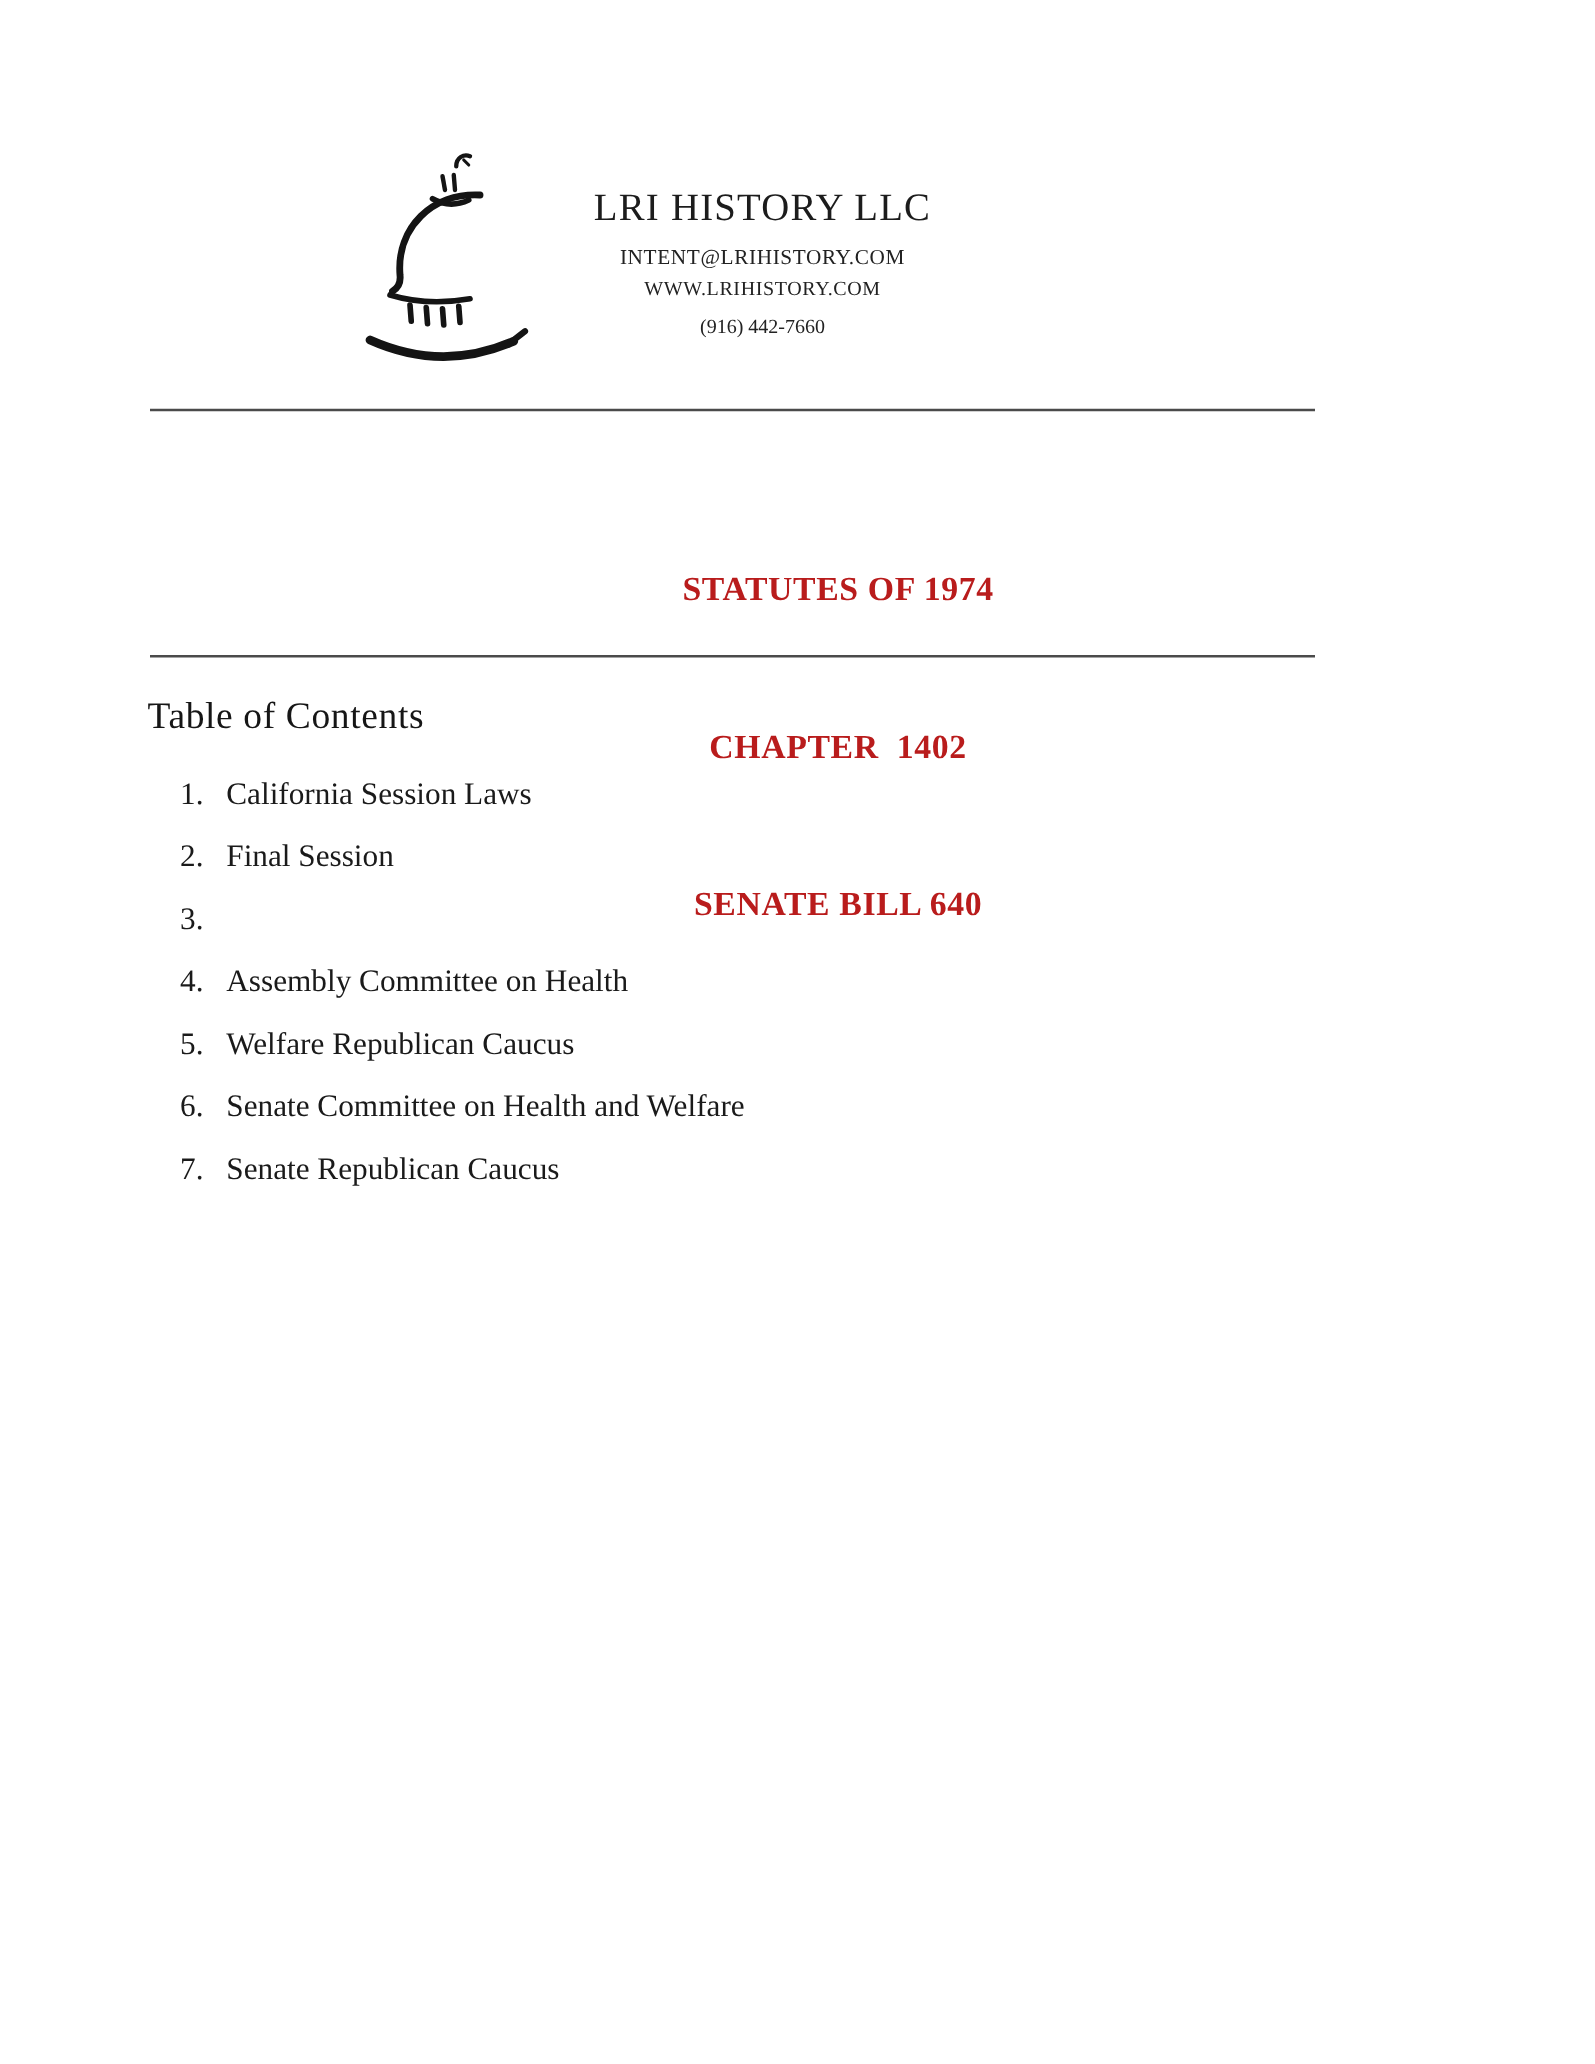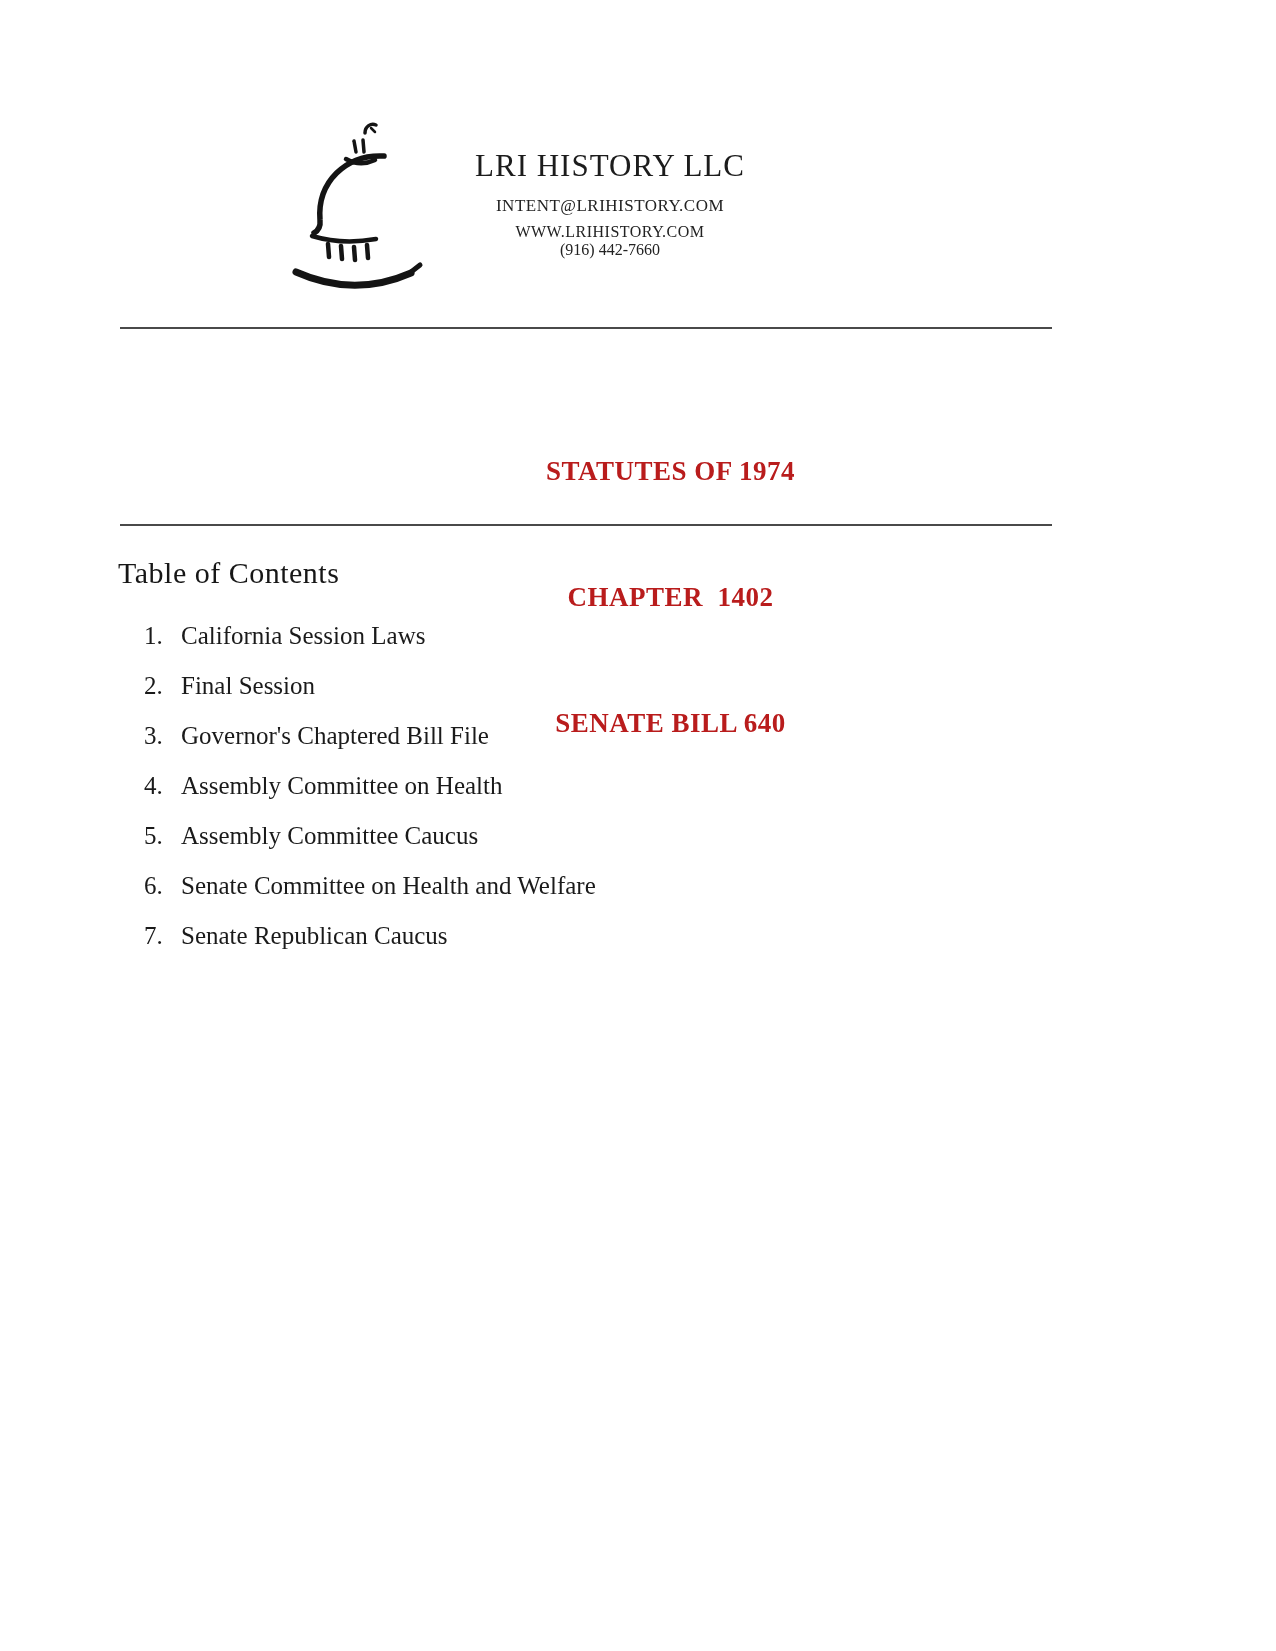--- a/index.html
+++ b/index.html
@@ -43,21 +43,21 @@
     letter-spacing: 0.5px;
     color: #222;
   }
   .website {
     margin-top: 7px;
     font-size: 16px;
     letter-spacing: 0.5px;
     color: #222;
   }
   .phone {
-    margin-top: 0;
+    margin-top: 12px;
     font-size: 16px;
     color: #222;
   }
 
   
   .rule {
     position: absolute;
     left: 120px;
     width: 932px;
     height: 0;
@@ -161,29 +161,28 @@
     <div class="toc-item">
       <span class="toc-num">1.</span>
       <span class="toc-label">California Session Laws</span>
     </div>
     <div class="toc-item">
       <span class="toc-num">2.</span>
       <span class="toc-label">Final Session</span>
     </div>
     <div class="toc-item">
       <span class="toc-num">3.</span>
-      <span class="toc-label">Governor's Chaptered Bill File</span>
     </div>
     <div class="toc-item">
       <span class="toc-num">4.</span>
       <span class="toc-label">Assembly Committee on Health</span>
     </div>
     <div class="toc-item">
       <span class="toc-num">5.</span>
-      <span class="toc-label">Assembly Committee Caucus</span>
+      <span class="toc-label">Welfare Republican Caucus</span>
     </div>
     <div class="toc-item">
       <span class="toc-num">6.</span>
       <span class="toc-label">Senate Committee on Health and Welfare</span>
     </div>
     <div class="toc-item">
       <span class="toc-num">7.</span>
       <span class="toc-label">Senate Republican Caucus</span>
     </div>
   </div>

